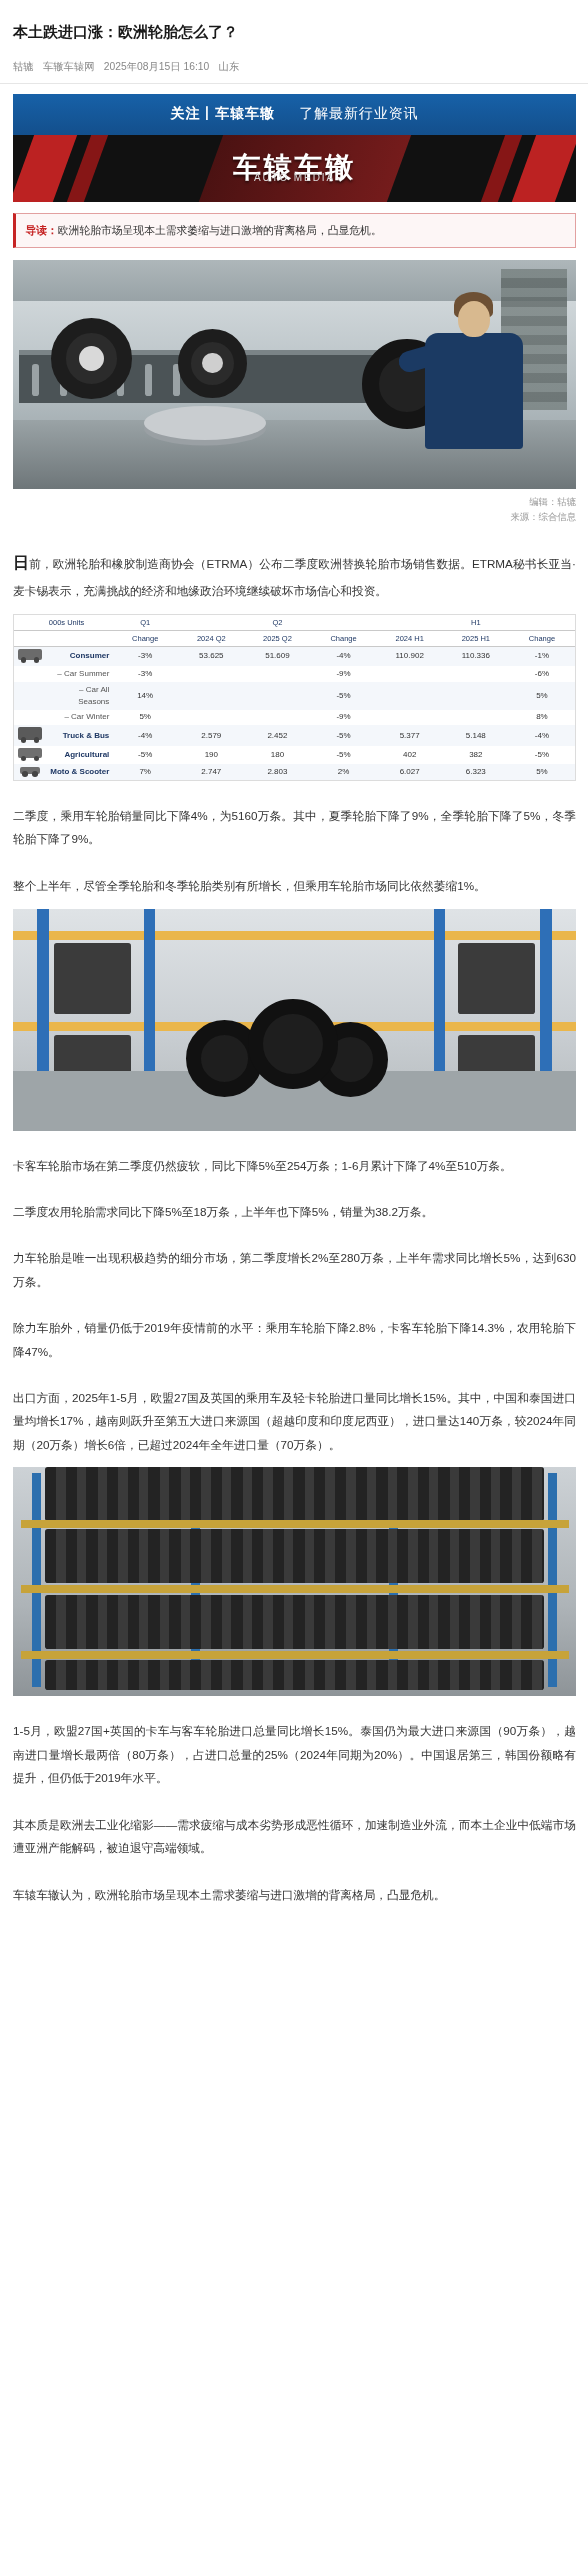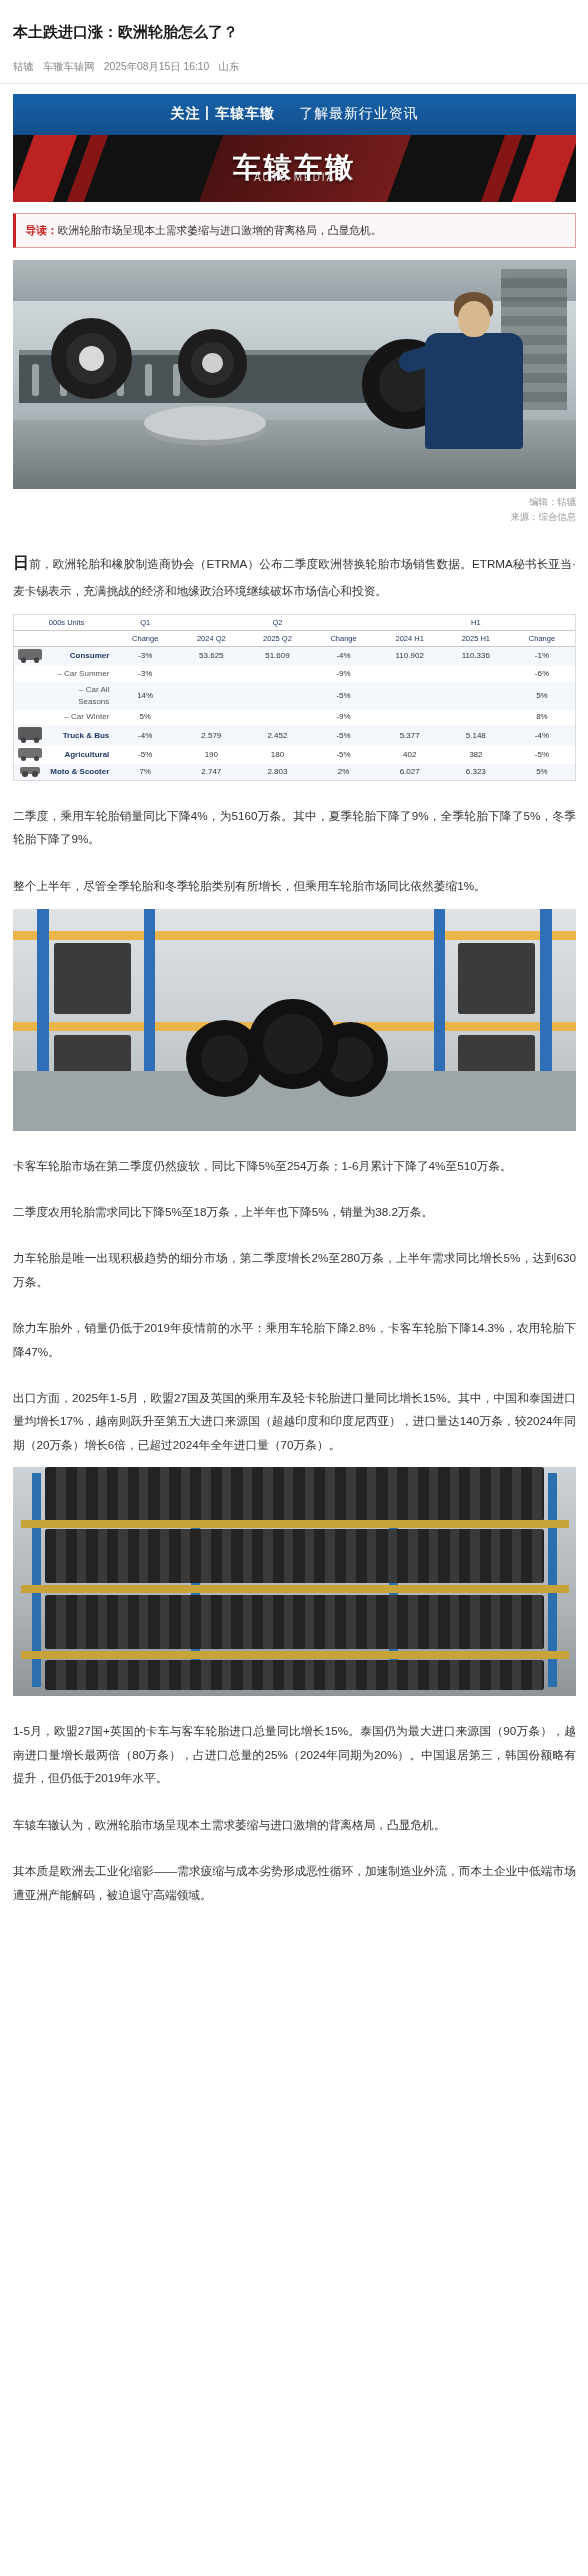--- a/index.html
+++ b/index.html
@@ -428,18 +428,18 @@
     <div class="tyrerow" style="left:32px; right:32px; top:0px;"></div>
     <div class="shelf s1"></div>
     <div class="tyrerow" style="left:32px; right:32px; top:62px;"></div>
     <div class="shelf s2"></div>
     <div class="tyrerow" style="left:32px; right:32px; top:128px;"></div>
     <div class="shelf s3"></div>
     <div class="tyrerow" style="left:32px; right:32px; top:193px; height:30px;"></div>
   </div>
 
   <p class="para">1-5月，欧盟27国+英国的卡车与客车轮胎进口总量同比增长15%。泰国仍为最大进口来源国（90万条），越南进口量增长最两倍（80万条），占进口总量的25%（2024年同期为20%）。中国退居第三，韩国份额略有提升，但仍低于2019年水平。</p>
+  <p class="para">其本质是欧洲去工业化缩影——需求疲缩与成本劣势形成恶性循环，加速制造业外流，而本土企业中低端市场遭亚洲产能解码，被迫退守高端领域。</p>
   <p class="para">车辕车辙认为，欧洲轮胎市场呈现本土需求萎缩与进口激增的背离格局，凸显危机。</p>
-  <p class="para">其本质是欧洲去工业化缩影——需求疲缩与成本劣势形成恶性循环，加速制造业外流，而本土企业中低端市场遭亚洲产能解码，被迫退守高端领域。</p>
 
   <div class="footer-space"></div>
 </div>
 
 
 </body></html>

